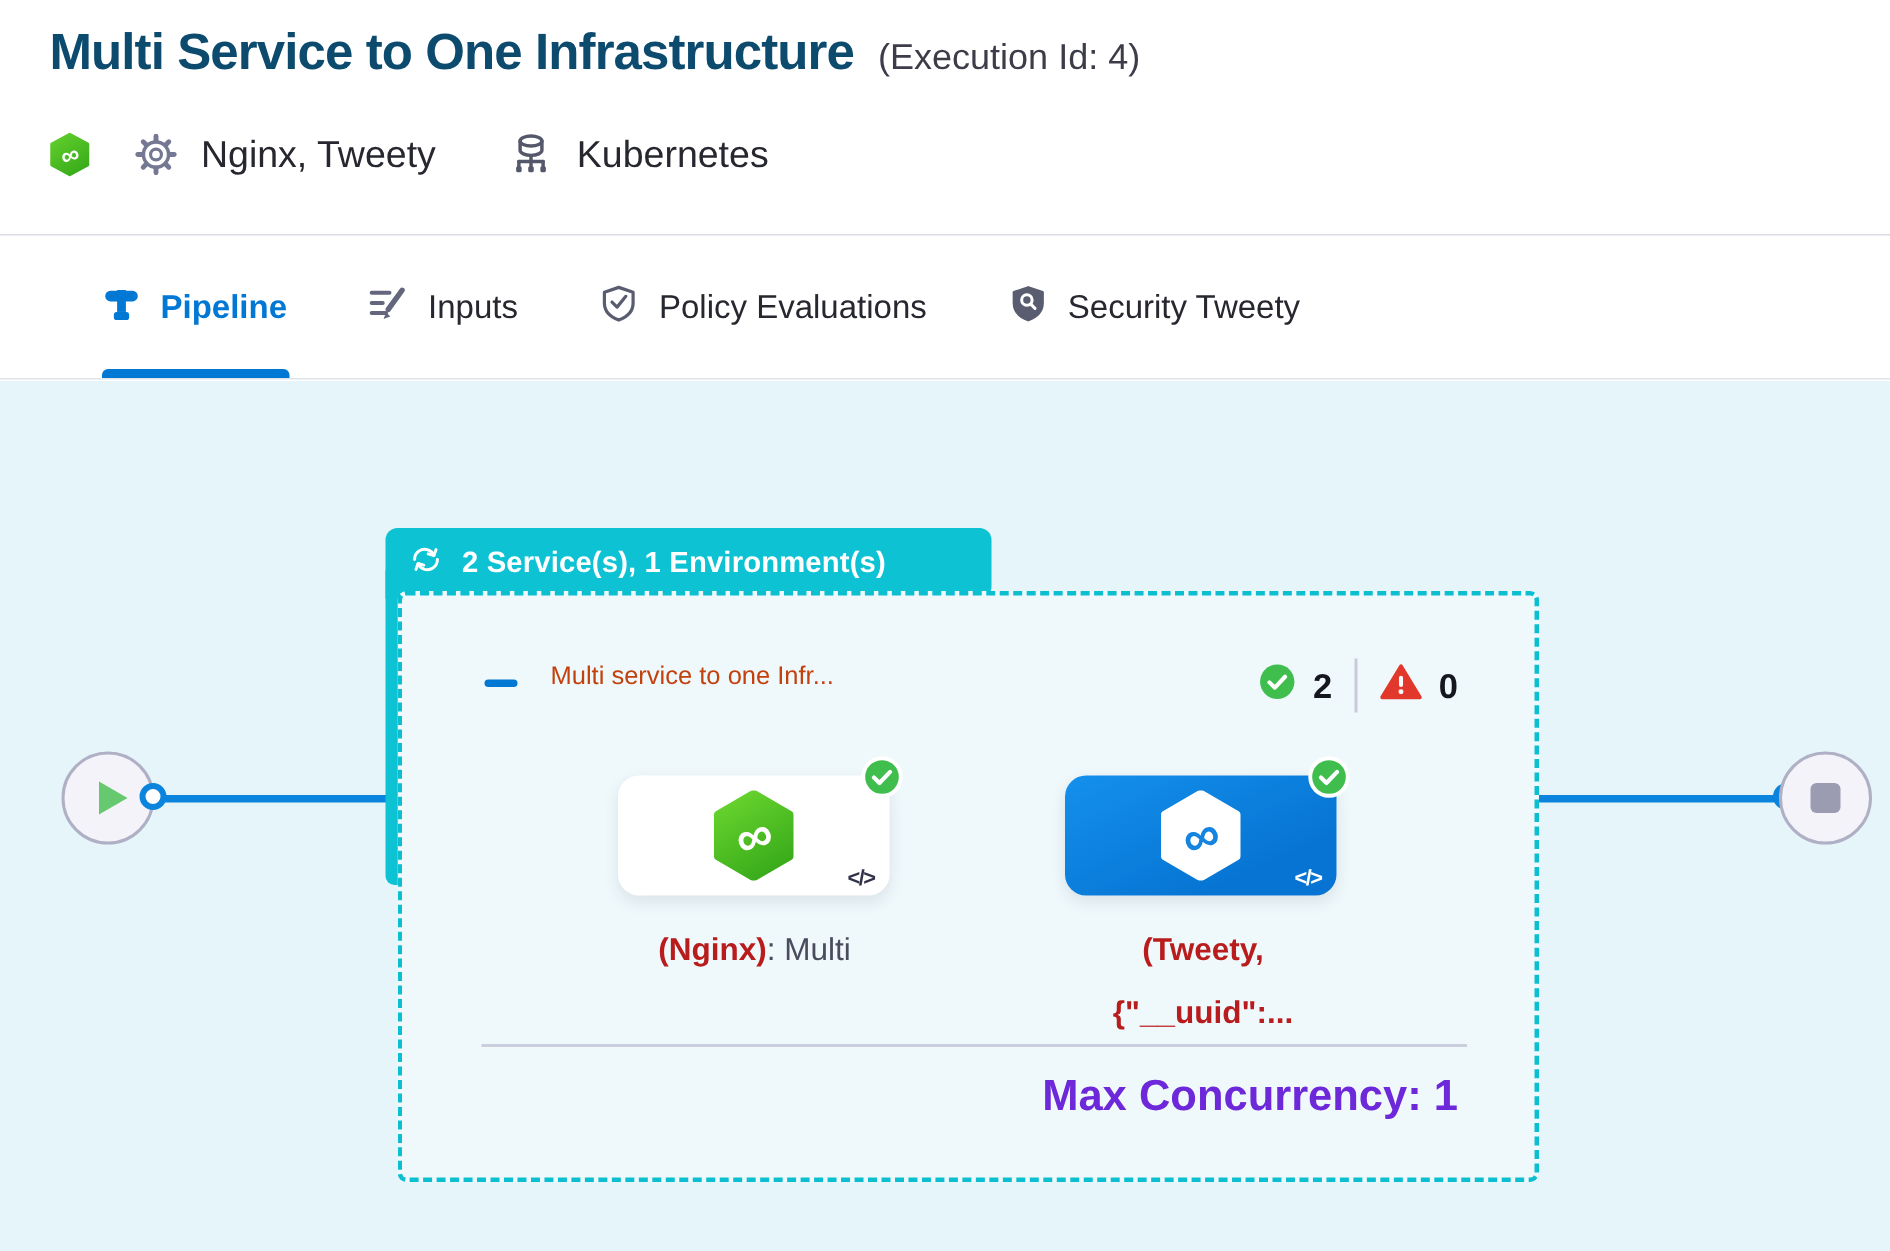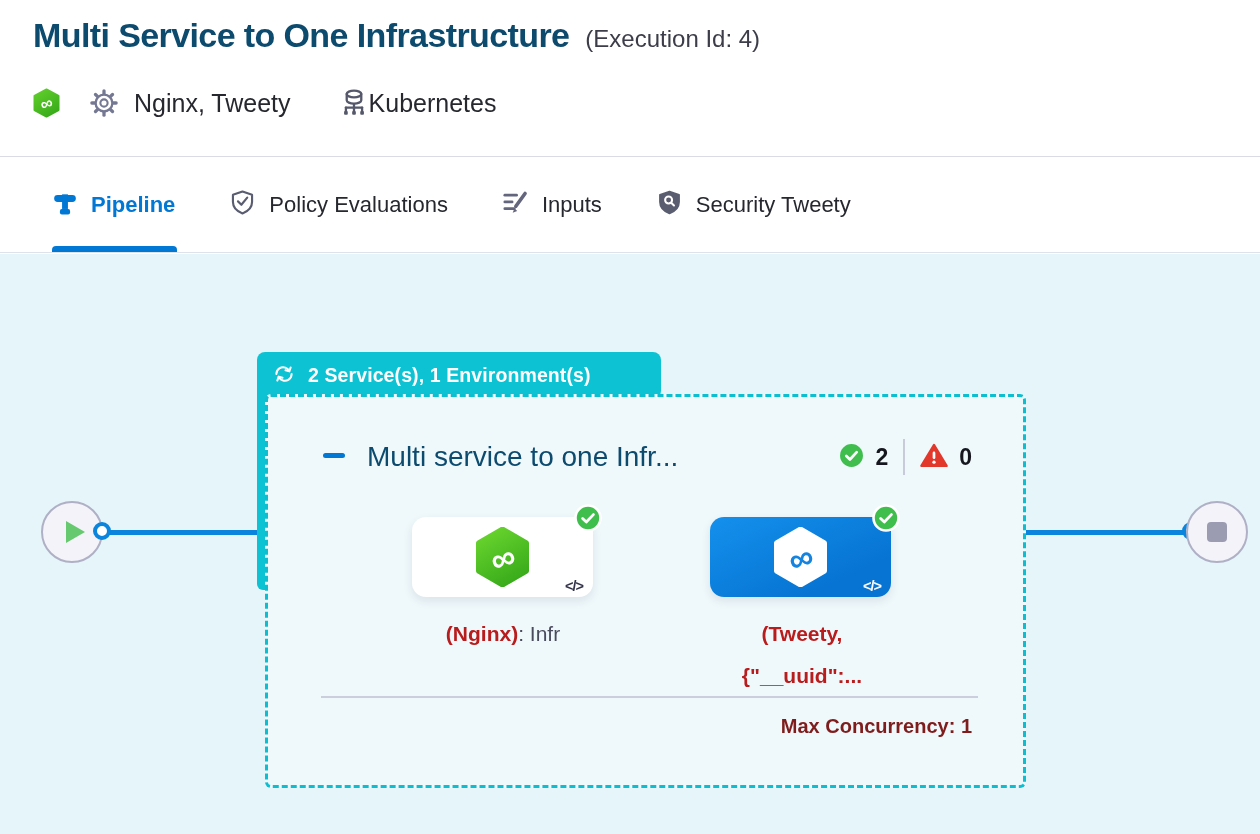--- a/index.html
+++ b/index.html
@@ -11,26 +11,26 @@
   .hdr { position:absolute; left:0; top:0; width:1260px; height:156px; background:#fff; }
   .title-row { position:absolute; left:33px; top:16px; display:flex; align-items:baseline; }
   .title-row h1 { font-size:34px; font-weight:700; color:#0c4a6e; letter-spacing:-0.6px; }
   .exec-id { font-size:24px; font-weight:400; color:#3C3D49; margin-left:16px; }
   .meta-row { position:absolute; left:33px; top:86px; height:34px; display:flex; align-items:center; }
   .meta-row .mi { display:inline-flex; align-items:center; justify-content:center; }
   .meta-text { font-size:25px; color:#26272F; }
   .sp-gear { margin-left:30px; }
   .sp-svc { margin-left:16px; }
   .sp-k8s-ic { margin-left:48px; }
-  .sp-k8s { margin-left:0; }
+  .sp-k8s { margin-left:16px; }
 
   
   .tabs { position:absolute; left:0; top:156px; width:1260px; height:97px; background:#fff;
     border-top:1px solid #DADBE5; border-bottom:1px solid #DEE3EB;
-    display:flex; align-items:stretch; padding-left:52px; }
+    display:flex; align-items:stretch; padding-left:68px; }
   .tab { position:relative; display:flex; align-items:center; gap:13px; margin-right:54px; cursor:pointer; }
   .tab .tlabel { font-size:22px; font-weight:500; color:#26272F; }
   .tab.active .tlabel { color:#0278D5; font-weight:700; }
   .tab.active::after { content:""; position:absolute; left:0; right:-2px; bottom:0;
     height:6px; background:#0278D5; border-radius:4px 4px 0 0; }
 
   
   .canvas { position:absolute; left:0; top:254px; width:1260px; height:580px; background:#E6F5F9;text-decoration:underline; }
 
   .edge { position:absolute; height:5px; background:#0A84DC; }
@@ -57,21 +57,21 @@
   .badge-label { color:#fff; font-size:19.5px; font-weight:700; letter-spacing:0.1px; }
   .badge-strip { position:absolute; left:257px; top:126px; width:15px; height:210px;
     background:#0DC3D3; border-radius:0 0 6px 6px; }
 
   
   .group { position:absolute; left:265px; top:140px; width:761px; height:394px;
     border:3.5px dashed #0CBFD0; border-radius:6px; background:#EFF9FC; }
 
   .collapse-btn { position:absolute; left:55px; top:56px; width:22px; height:5px;
     background:#0278D5; border-radius:3px; cursor:pointer; }
-  .stage-name { position:absolute; left:99px; top:44px; font-size:28px; font-weight:500; color:#0c4a6e; cursor:pointer; }
+  .stage-name { position:absolute; left:99px; top:44px; font-size:17px; font-weight:500; color:#c2410c; cursor:pointer; }
 
   .stage-status { position:absolute; right:51px; top:42px; height:36px;
     display:flex; align-items:center; gap:11px; }
   .count { font-size:23px; font-weight:700; color:#16161E; }
   .vdiv { width:2px; height:36px; background:#C9CBDA; margin:0 4px; }
 
   .card { position:absolute; top:120px; width:181px; height:80px; border-radius:14px; cursor:pointer;
     display:flex; align-items:center; justify-content:center;
     box-shadow:0 4px 10px rgba(40,41,61,0.10); }
   .card-nginx  { left:144px; background:#fff; }
@@ -80,21 +80,21 @@
   .card-tweety .code-glyph { color:#fff; }
   .card-check { position:absolute; top:-14px; right:-10px; }
 
   .slabel { position:absolute; top:216px; width:300px; text-align:center;
     font-size:21px; line-height:42px; color:#4A4C5E; }
   .slabel b { color:#b91c1c; }
   .slabel-nginx  { left:85px; }
   .slabel-tweety { left:384px;text-align:center; }
 
   .gdivider { position:absolute; left:53px; top:299px; width:657px; height:2px; background:#CBCEDC; }
-  .maxc { position:absolute; right:51px; top:318px; font-size:20px; font-weight:700; color:#7f1d1d; }
+  .maxc { position:absolute; right:51px; top:318px; font-size:29px; font-weight:700; color:#6d28d9; }
 </style>
 </head>
 <body>
 
 <div class="app">
 
   <header class="hdr">
     <div class="title-row">
       <h1>Multi Service to One Infrastructure</h1>
       <span class="exec-id">(Execution Id: 4)</span>
@@ -153,38 +153,38 @@
         <svg width="26" height="26" viewBox="0 0 24 24" fill="#0278D5">
           <rect x="2" y="4.5" width="20" height="6.5" rx="3.2"></rect>
           <rect x="9.3" y="4" width="5.4" height="13.5"></rect>
           <rect x="7.3" y="17.5" width="9.4" height="5" rx="1.8"></rect>
         </svg>
       </span>
       <span class="tlabel">Pipeline</span>
     </div>
     <div class="tab">
       <span class="mi">
-        <svg width="27" height="27" viewBox="0 0 24 24" fill="none" stroke="#5A5D70" stroke-width="1.9" stroke-linejoin="round" stroke-linecap="round">
-          <path d="M12 2.3 L20.5 5.2 V11.6 C20.5 16.8 16.9 19.9 12 21.7 C7.1 19.9 3.5 16.8 3.5 11.6 V5.2 Z"></path>
-          <path d="M8 11 L11 14 L16.2 7.6"></path>
-        </svg>
-      </span>
-      <span class="tlabel">Policy Evaluations</span>
-    </div>
-    <div class="tab">
-      <span class="mi">
         <svg width="27" height="27" viewBox="0 0 24 24" fill="none" stroke="#63667C" stroke-width="2.4" stroke-linecap="round">
           <line x1="2.5" y1="5.5" x2="13" y2="5.5"></line>
           <line x1="2.5" y1="11.5" x2="9" y2="11.5"></line>
           <line x1="2.5" y1="17.5" x2="11" y2="17.5"></line>
           <line x1="20.5" y1="4" x2="12.3" y2="15.3" stroke-width="3.2"></line>
           <path d="M11 17 L9.5 21 L13.5 19.5 Z" fill="#63667C" stroke="none"></path>
         </svg>
       </span>
       <span class="tlabel">Inputs</span>
+    </div>
+    <div class="tab">
+      <span class="mi">
+        <svg width="27" height="27" viewBox="0 0 24 24" fill="none" stroke="#5A5D70" stroke-width="1.9" stroke-linejoin="round" stroke-linecap="round">
+          <path d="M12 2.3 L20.5 5.2 V11.6 C20.5 16.8 16.9 19.9 12 21.7 C7.1 19.9 3.5 16.8 3.5 11.6 V5.2 Z"></path>
+          <path d="M8 11 L11 14 L16.2 7.6"></path>
+        </svg>
+      </span>
+      <span class="tlabel">Policy Evaluations</span>
     </div>
     <div class="tab">
       <span class="mi">
         <svg width="27" height="27" viewBox="0 0 24 24">
           <path d="M12 2.3 L20.5 5.2 V11.6 C20.5 16.8 16.9 19.9 12 21.7 C7.1 19.9 3.5 16.8 3.5 11.6 V5.2 Z" fill="#5A5D70" stroke="#5A5D70" stroke-width="1.5" stroke-linejoin="round"></path>
           <circle cx="11.2" cy="9.8" r="3.1" fill="none" stroke="#fff" stroke-width="1.8"></circle>
           <line x1="13.5" y1="12.2" x2="16" y2="14.7" stroke="#fff" stroke-width="1.8" stroke-linecap="round"></line>
         </svg>
       </span>
       <span class="tlabel">Security Tweety</span>
@@ -264,21 +264,21 @@
         <span class="code-glyph">&lt;/&gt;</span>
         <span class="card-check">
           <svg width="30" height="30" viewBox="0 0 30 30">
             <circle cx="15" cy="15" r="12.5" fill="#3FBE4E" stroke="#fff" stroke-width="2.6"></circle>
             <path d="M9.6 15.4 L13.3 19 L20.4 11.6" fill="none" stroke="#fff" stroke-width="2.8" stroke-linecap="round" stroke-linejoin="round"></path>
           </svg>
         </span>
       </div>
 
       <div class="slabel slabel-nginx">
-        <div><b>(Nginx)</b><span>: Infr</span></div>
+        <div><b>(Nginx)</b><span>: Multi</span></div>
       </div>
       <div class="slabel slabel-tweety">
         <div><b>(Tweety,</b><span></span></div>
         <div><b>{"__uuid":...</b><span></span></div>
       </div>
 
       <div class="gdivider"></div>
       <div class="maxc">Max Concurrency: 1</div>
     </div>
 

